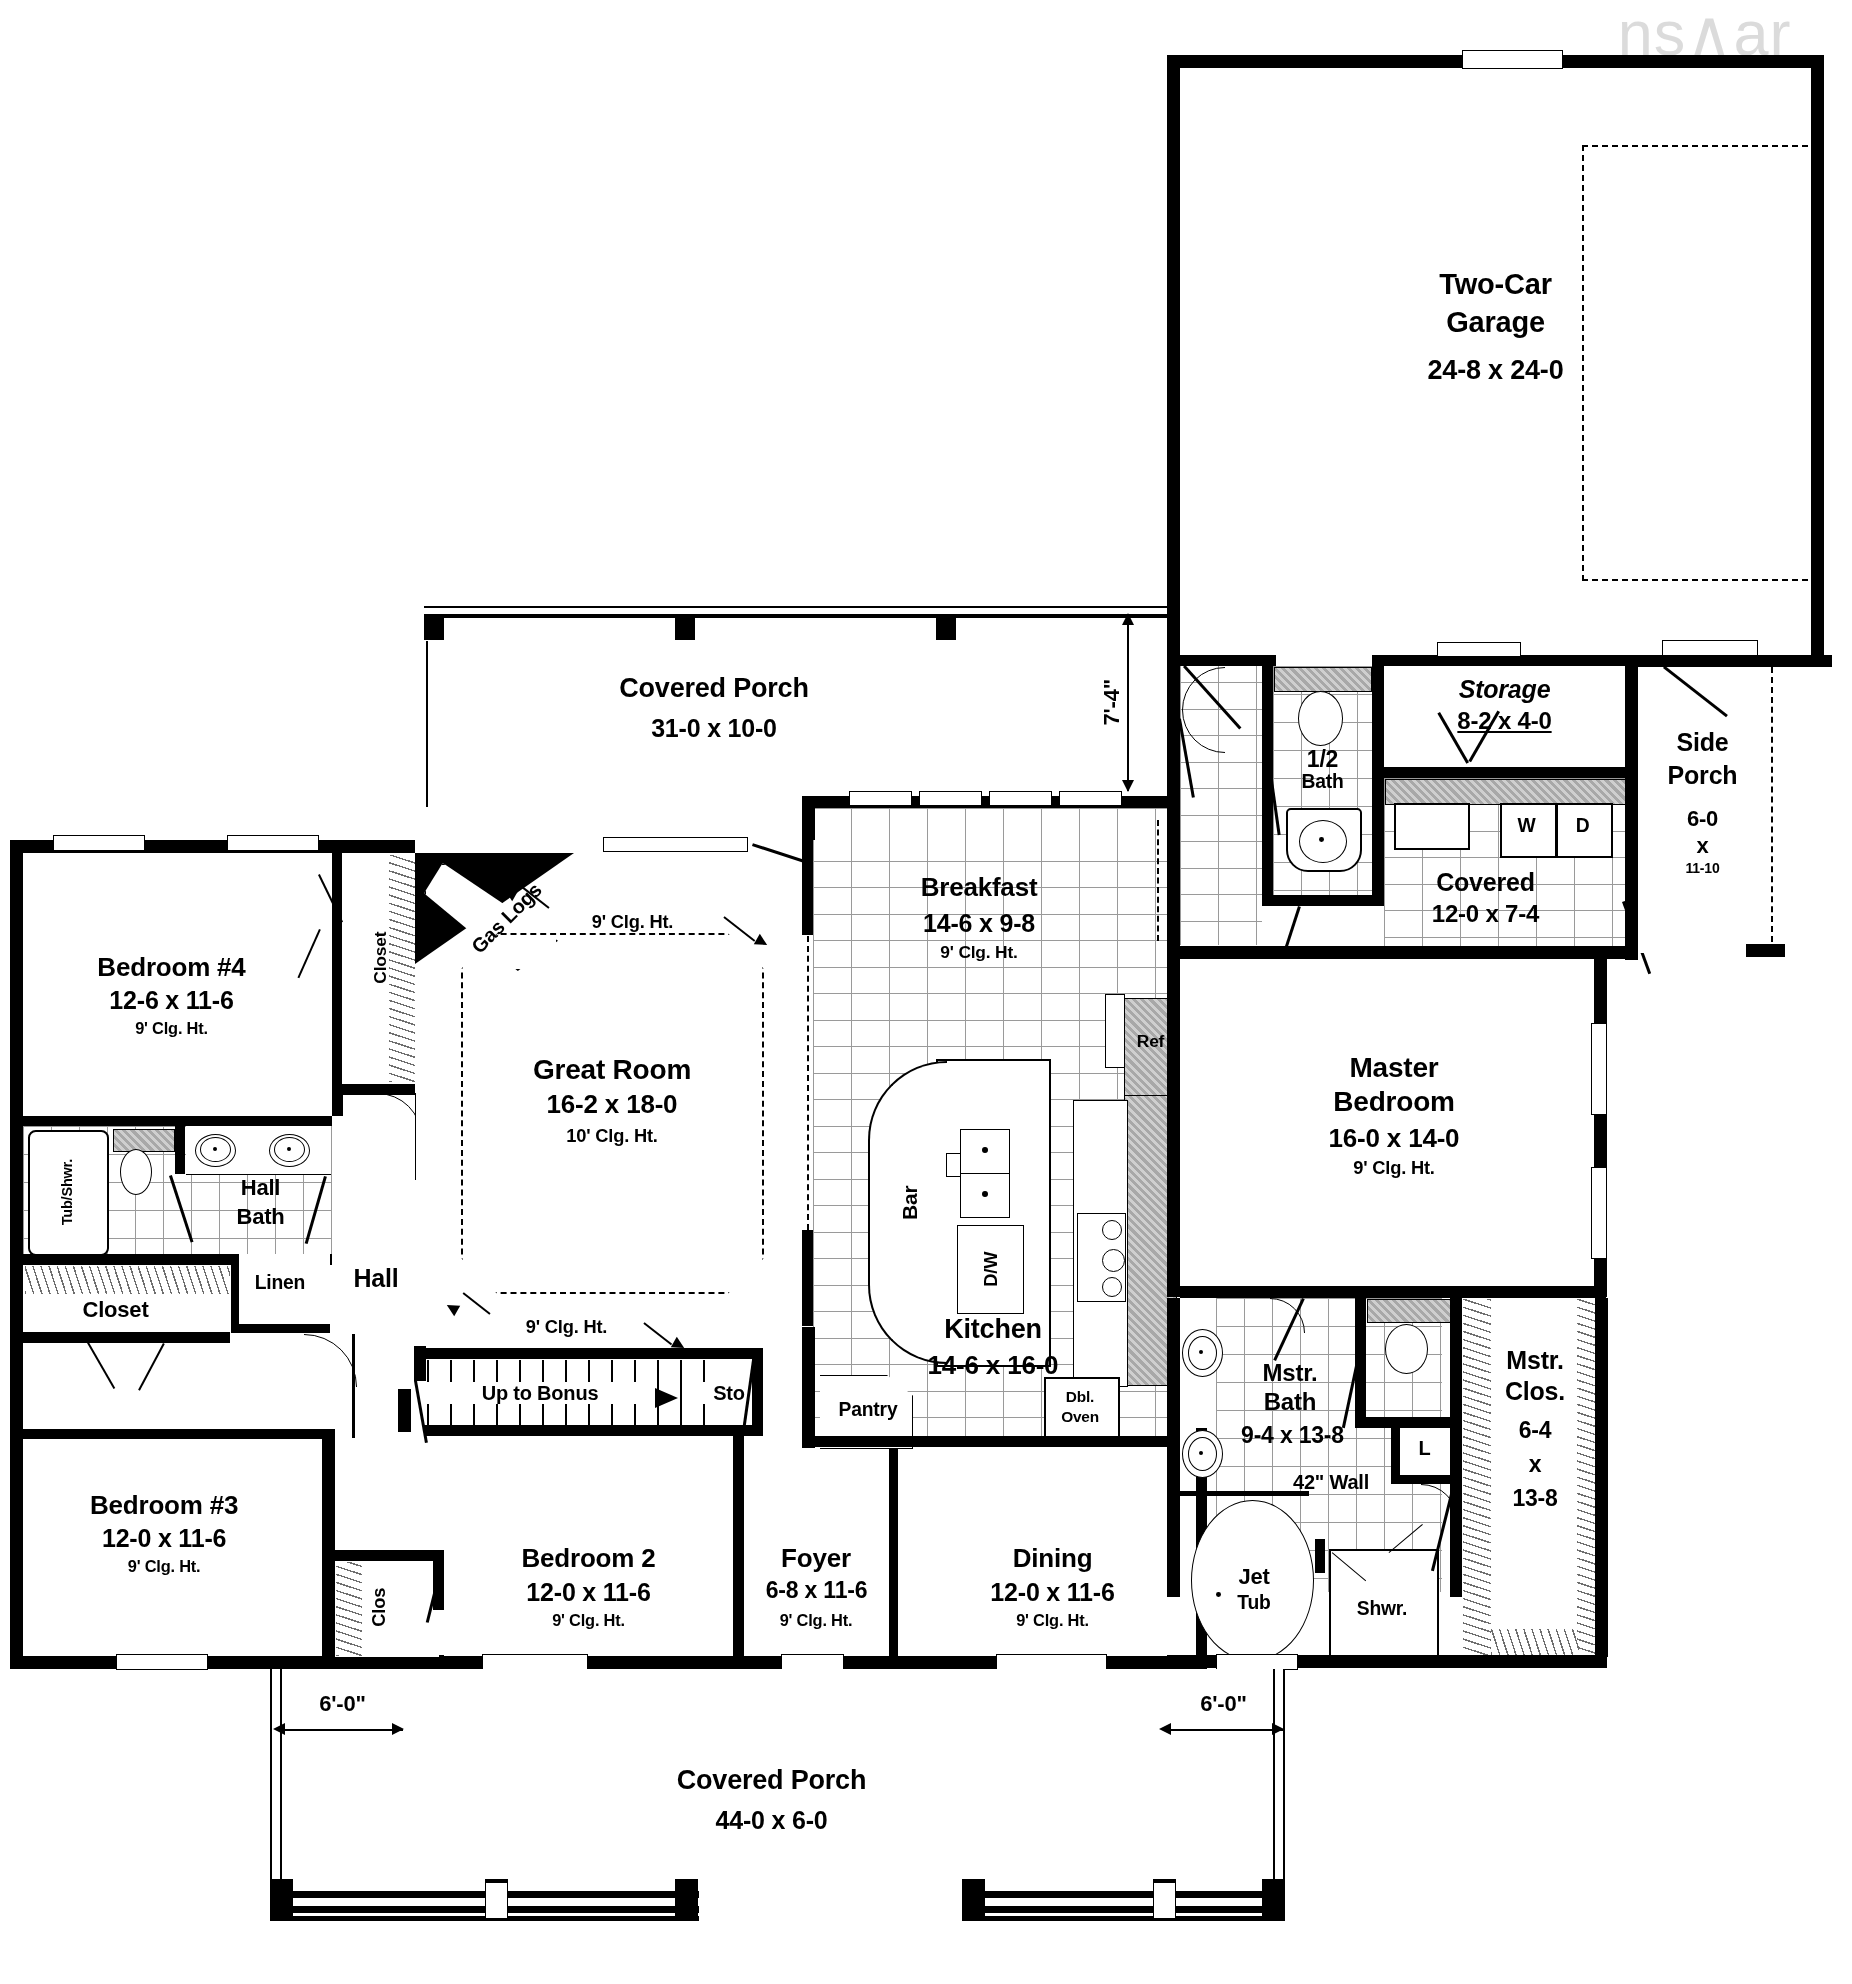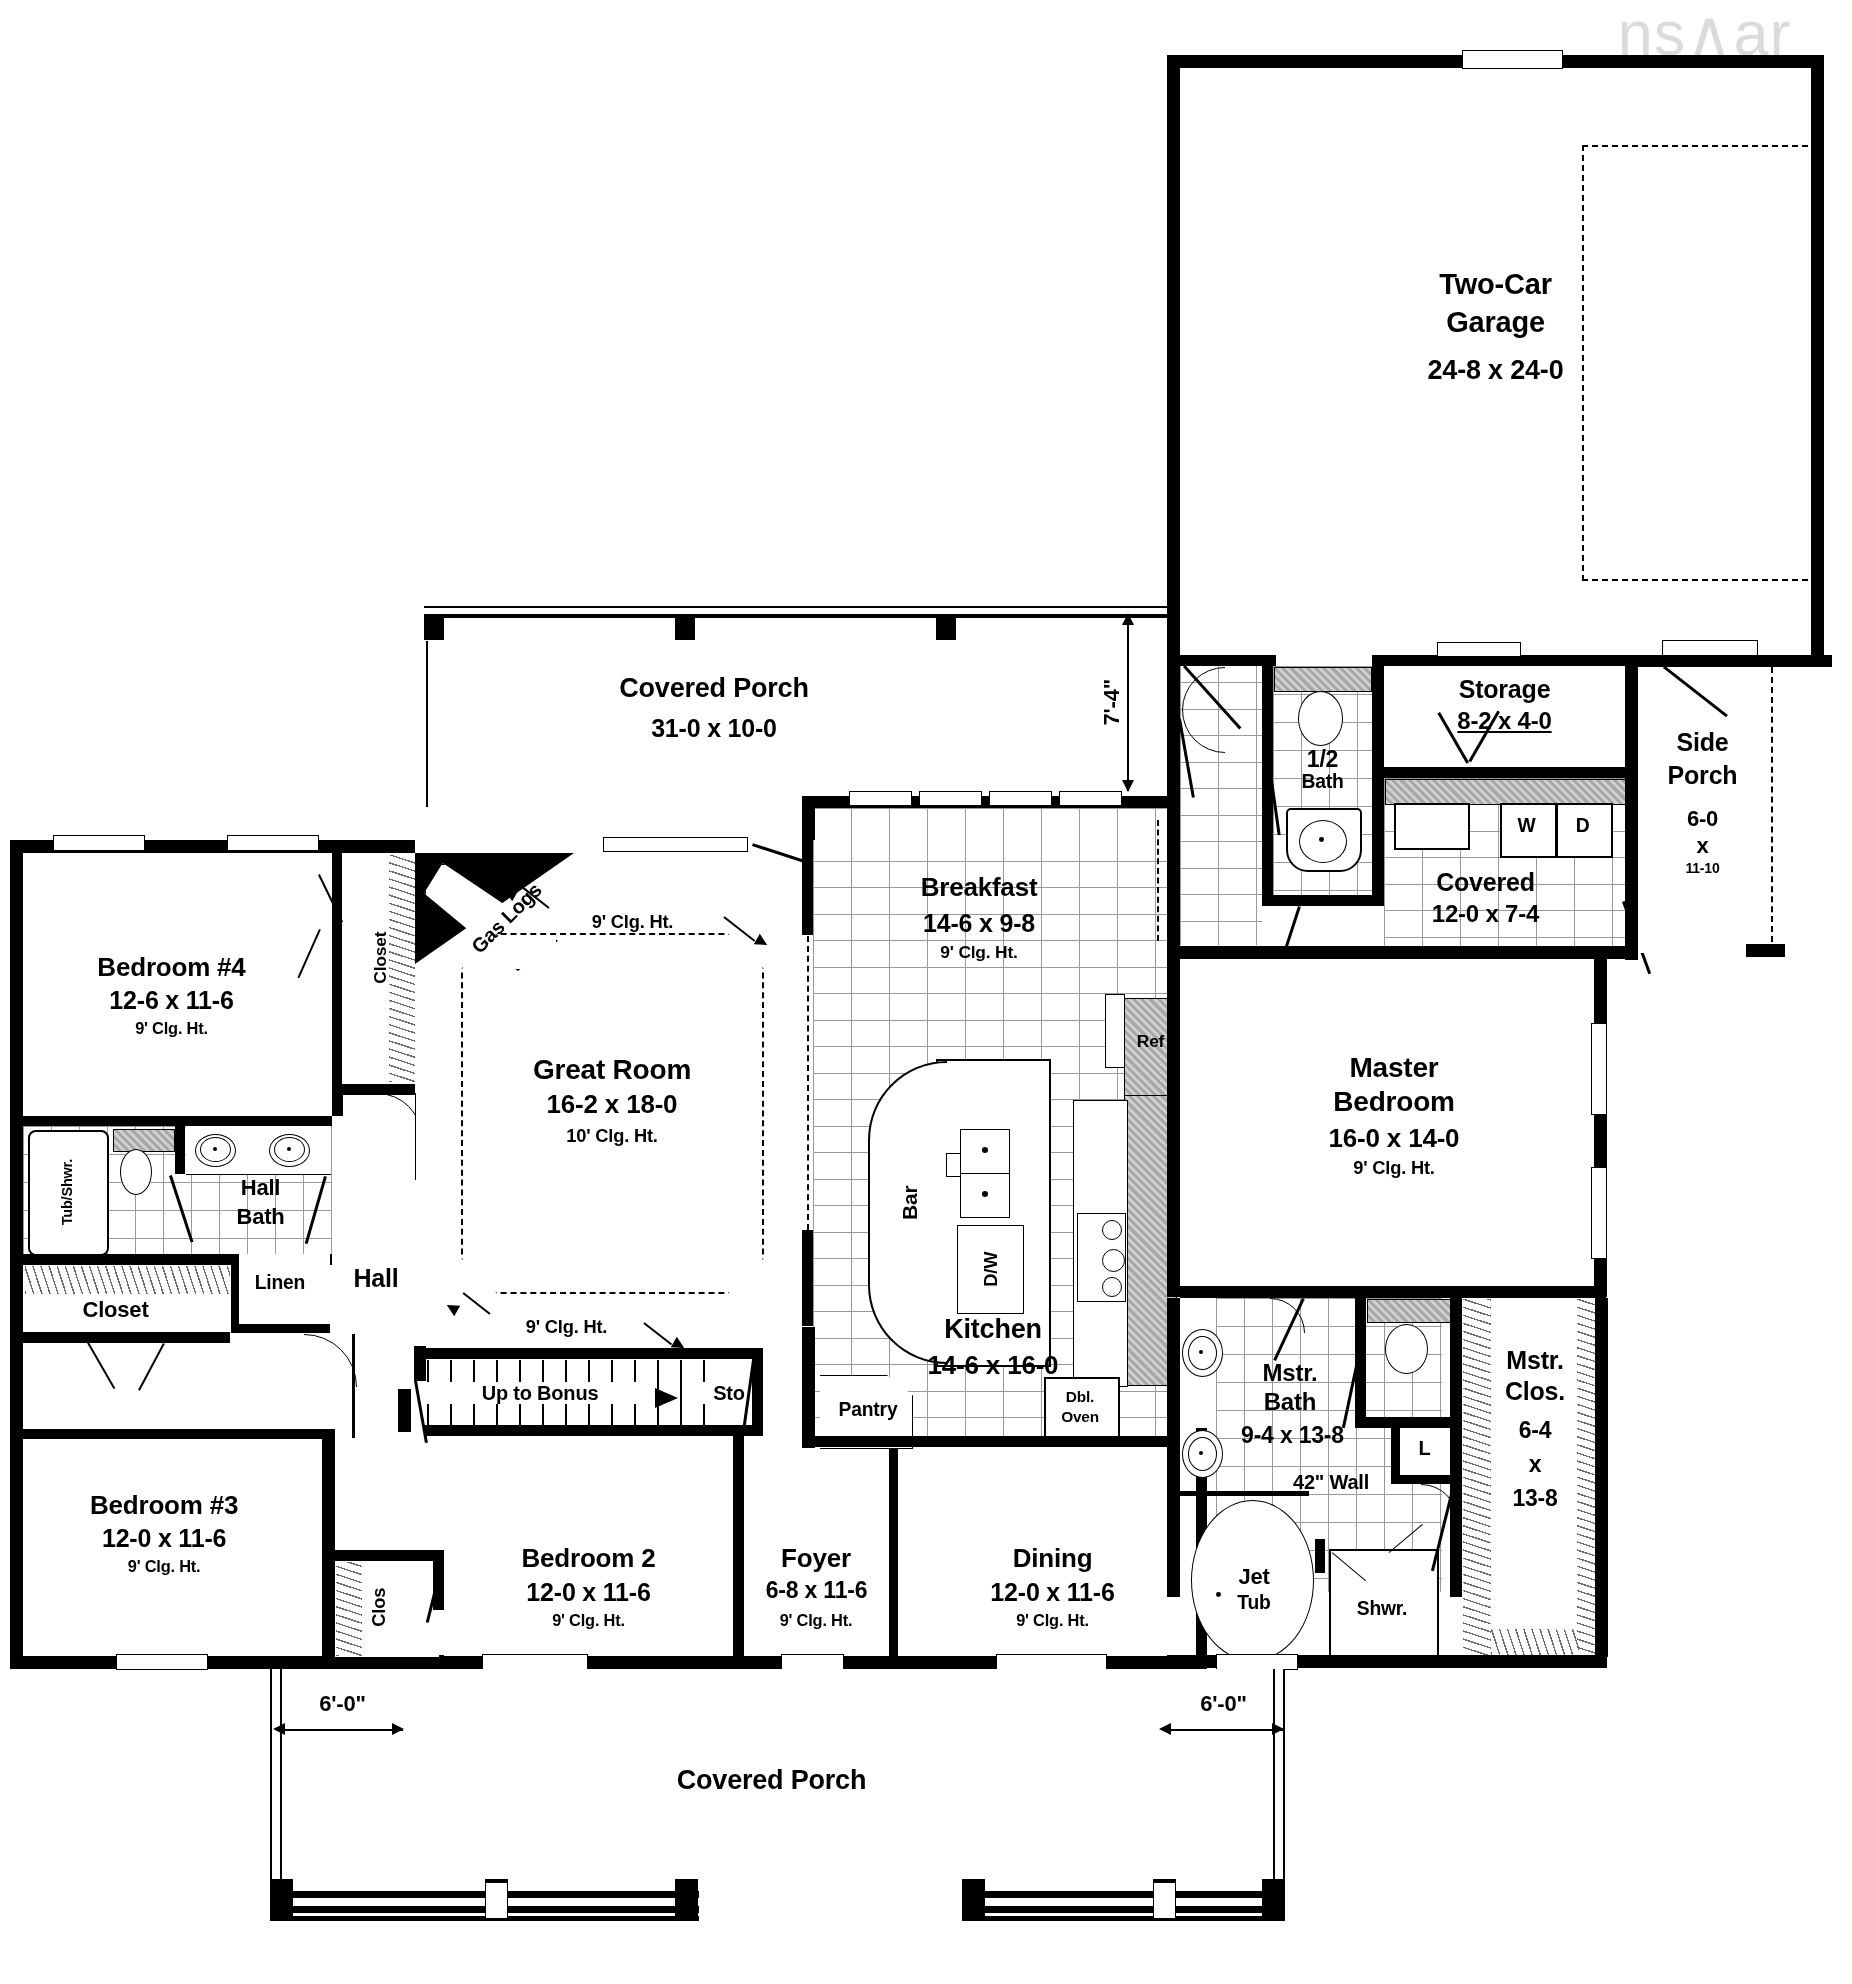--- a/index.html
+++ b/index.html
@@ -352,21 +352,21 @@
   <div class="lbl xs" style="left:1273px;top:771px;width:99px;font-size:19.3px;">Bath</div>
   <div class="rrect" style="left:1286px;top:808px;width:72px;height:60px;border-radius:4.8px 4.8px 22px 22px;"></div>
   <div class="oval" style="left:1299px;top:820px;width:46px;height:41px;"></div>
   <div class="dot" style="left:1319px;top:837px;width:4.8px;height:4.8px;"></div>
   <div class="wall" style="left:1372px;top:655px;width:11.6px;height:251px;"></div>
   <div class="wall" style="left:1273px;top:895px;width:111px;height:10.6px;"></div>
   <div class="leaf" style="left:1266px;top:752px;width:2.9px;height:84px;transform:rotate(-8deg);transform-origin:top left;"></div>
 
   <div class="wall" style="left:1384px;top:655px;width:241px;height:10.6px;"></div>
   <div class="room" style="left:1384px;top:666px;width:241px;height:101px;"></div>
-  <div class="lbl sm" style="left:1384px;top:675px;width:241px;font-size:25px;">Storage</div>
+  <div class="lbl sm" style="left:1384px;top:675px;width:241px;font-size:25px;font-style:italic;">Storage</div>
   <div class="lbl dim" style="left:1384px;top:708px;width:241px;font-size:24px;text-decoration:underline;">8-2 x 4-0</div>
   <div class="wall" style="left:1384px;top:767px;width:241px;height:10.6px;"></div>
 
   <div class="leaf" style="left:1440px;top:654px;width:2.9px;height:58px;transform:rotate(150deg);transform-origin:bottom left;"></div>
   <div class="leaf" style="left:1500px;top:654px;width:2.9px;height:58px;transform:rotate(-150deg);transform-origin:bottom left;"></div>
   <div class="win" style="left:1437px;top:642px;width:84px;height:14.5px;"></div>
 
   <div class="tilewide" style="left:1384px;top:778px;width:241px;height:178px;"></div>
   <div class="counterh" style="left:1385px;top:779px;width:239px;height:24px;"></div>
   <div class="rect" style="left:1394px;top:803px;width:72px;height:43px;border-width:2.4px;"></div>
@@ -457,20 +457,21 @@
   <div class="lbl sm" style="left:1464px;top:1346px;width:142px;font-size:25px;">Mstr.</div>
   <div class="lbl sm" style="left:1464px;top:1377px;width:142px;font-size:25px;">Clos.</div>
   <div class="lbl dim" style="left:1464px;top:1418px;width:142px;font-size:23px;">6-4</div>
   <div class="lbl dim" style="left:1464px;top:1452px;width:142px;font-size:23px;">x</div>
   <div class="lbl dim" style="left:1464px;top:1486px;width:142px;font-size:23px;">13-8</div>
   <div class="wall" style="left:1595px;top:1298px;width:12.5px;height:359px;"></div>
   <div class="wall" style="left:1450px;top:1655px;width:157px;height:12.5px;"></div>
 
   <div class="room" style="left:270px;top:1669px;width:1013px;height:241px;"></div>
   <div class="lbl name" style="left:482px;top:1765px;width:579px;font-size:27px;">Covered Porch</div>
+  <div class="lbl dim" style="left:482px;top:1806px;width:579px;font-size:25px;">44-0 x 6-0</div>
 
   <div class="wall" style="left:270px;top:1891px;width:429px;height:6.8px;"></div>
   <div class="wall" style="left:270px;top:1906px;width:429px;height:6.8px;"></div>
   <div class="wall" style="left:962px;top:1891px;width:323px;height:6.8px;"></div>
   <div class="wall" style="left:962px;top:1906px;width:323px;height:6.8px;"></div>
   <div class="wall" style="left:270px;top:1916px;width:429px;height:4.8px;"></div>
   <div class="wall" style="left:962px;top:1916px;width:323px;height:4.8px;"></div>
 
   <div class="pill" style="left:270px;top:1879px;width:23px;height:41px;"></div>
   <div class="pill" style="left:485px;top:1879px;width:23px;height:41px;"></div>

